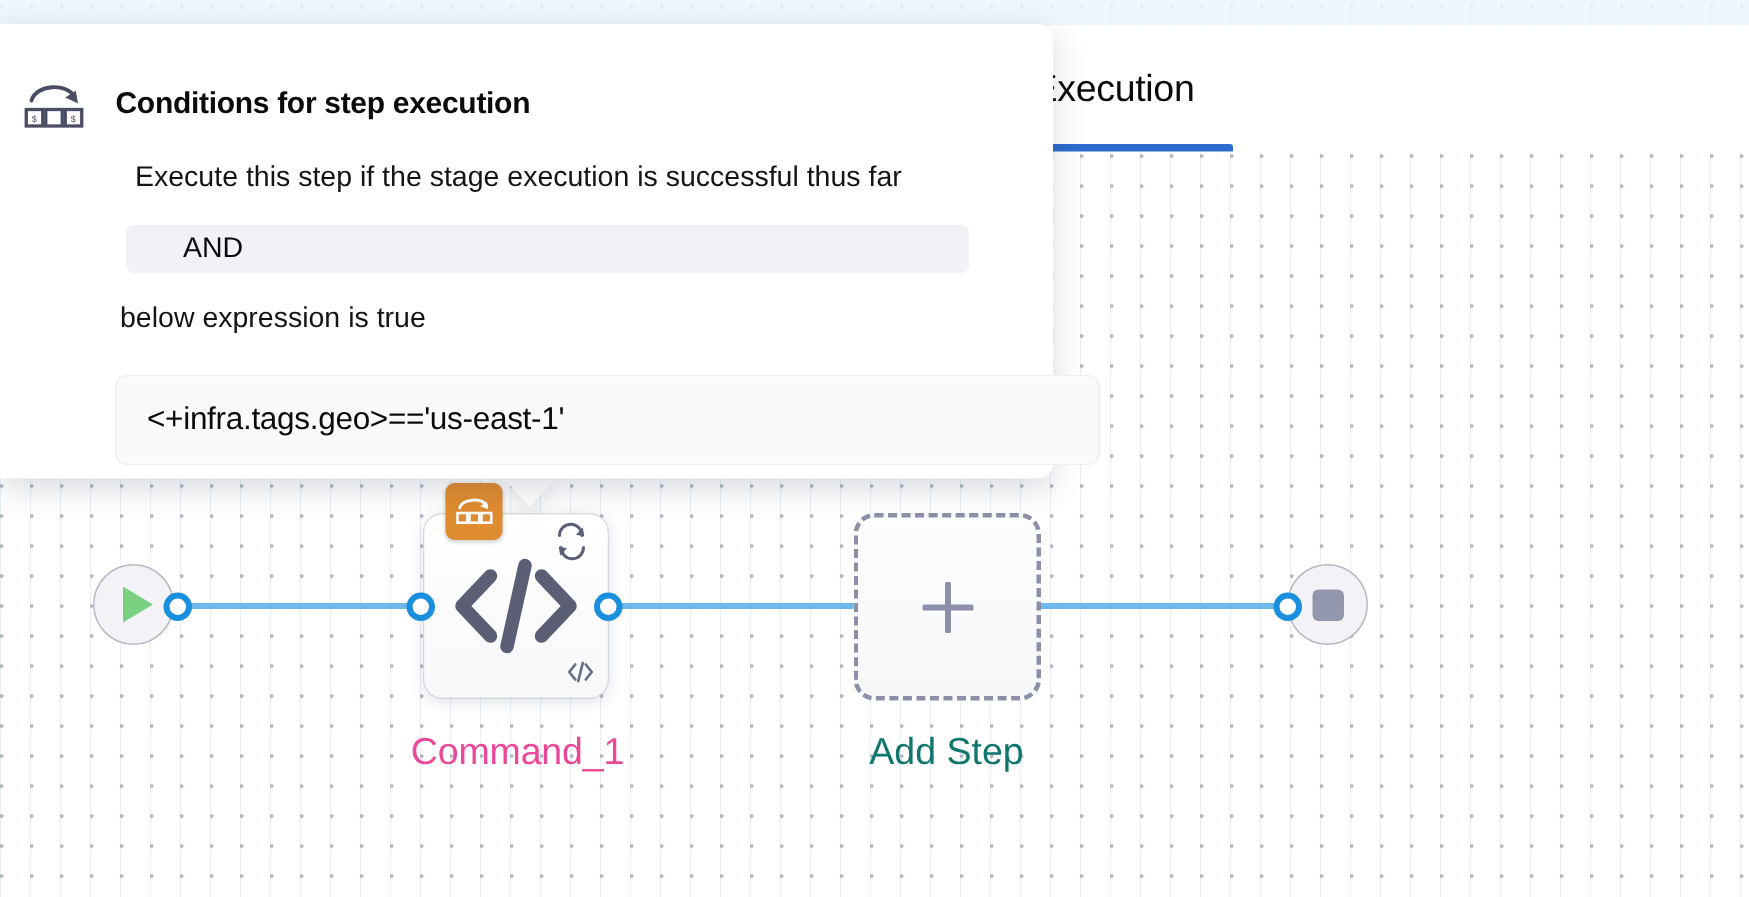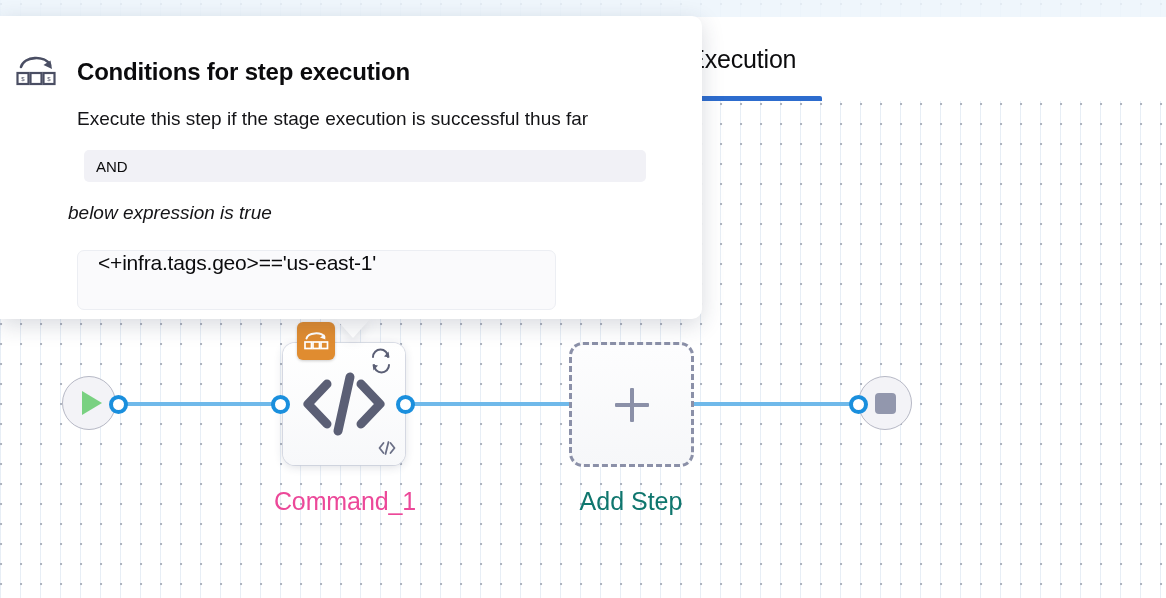--- a/index.html
+++ b/index.html
@@ -269,68 +269,69 @@
     position: absolute;
     left: 14px;
     top: 36px;
     width: 44px;
     height: 40px;
   }
   #popover-title {
     position: absolute;
     left: 77px;
     top: 42px;
-    font-size: 24px;
+    font-size: 20px;
     font-weight: bold;
     color: #0b0b0d;
     letter-spacing: -0.2px;
   }
   #cond-desc-1 {
     position: absolute;
-    left: 77px;
+    left: 90px;
     top: 92px;
     font-size: 19px;
     color: #141417;
   }
   #operator-field {
     position: absolute;
     left: 84px;
     top: 134px;
     width: 562px;
     height: 32px;
     background: #f1f1f6;
     border-radius: 5px;
     display: flex;
     align-items: center;
     padding-left: 12px;
     box-sizing: border-box;
   }
   #operator-value {
-    font-size: 15px;
+    font-size: 19px;
     color: #0b0b0d;
+    margin-left: 26px;
   }
   #cond-desc-2 {
     position: absolute;
-    left: 68px;
+    left: 80px;
     top: 186px;
     font-size: 19px;
     color: #141417;
-    font-style: italic;
   }
   #expression-field {
     position: absolute;
     left: 77px;
     top: 234px;
-    width: 479px;
+    width: 656px;
     height: 60px;
     background: #fafafc;
     border: 1px solid #eceef3;
     border-radius: 7px;
     box-sizing: border-box;
     display: flex;
+    align-items: center;
     padding-left: 20px;
   }
   #expression-value {
     font-size: 21px;
     color: #0b0b0d;
     letter-spacing: -0.2px;
   }
 </style>
 </head>
 <body>

